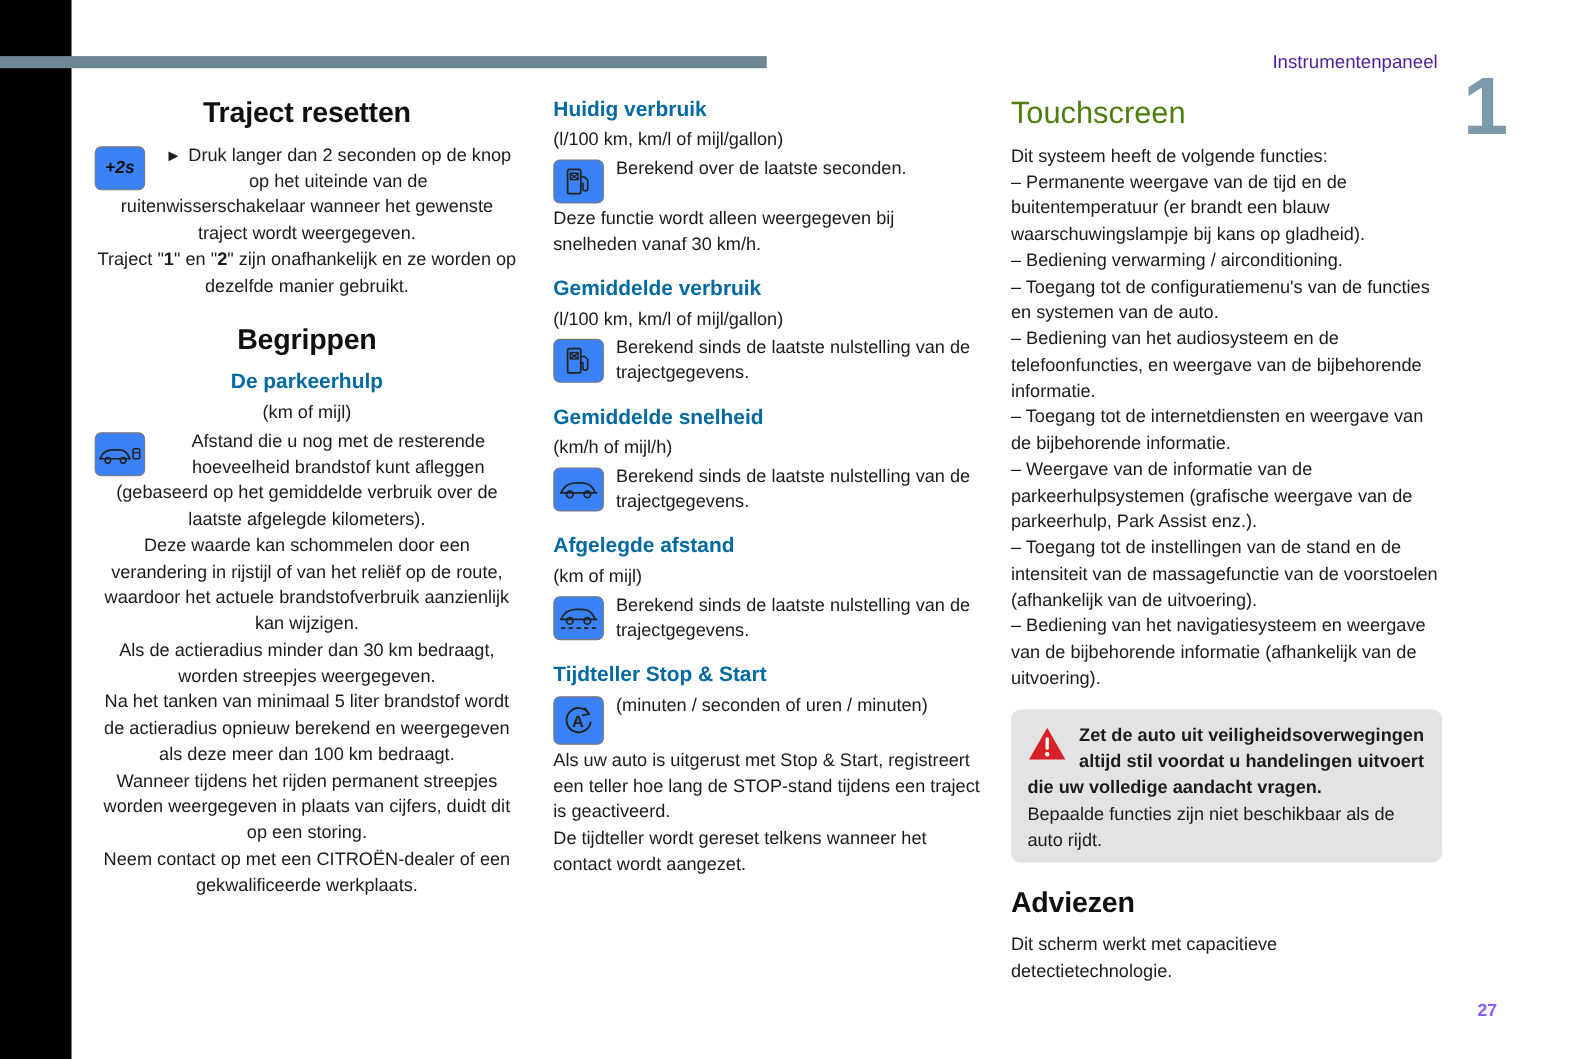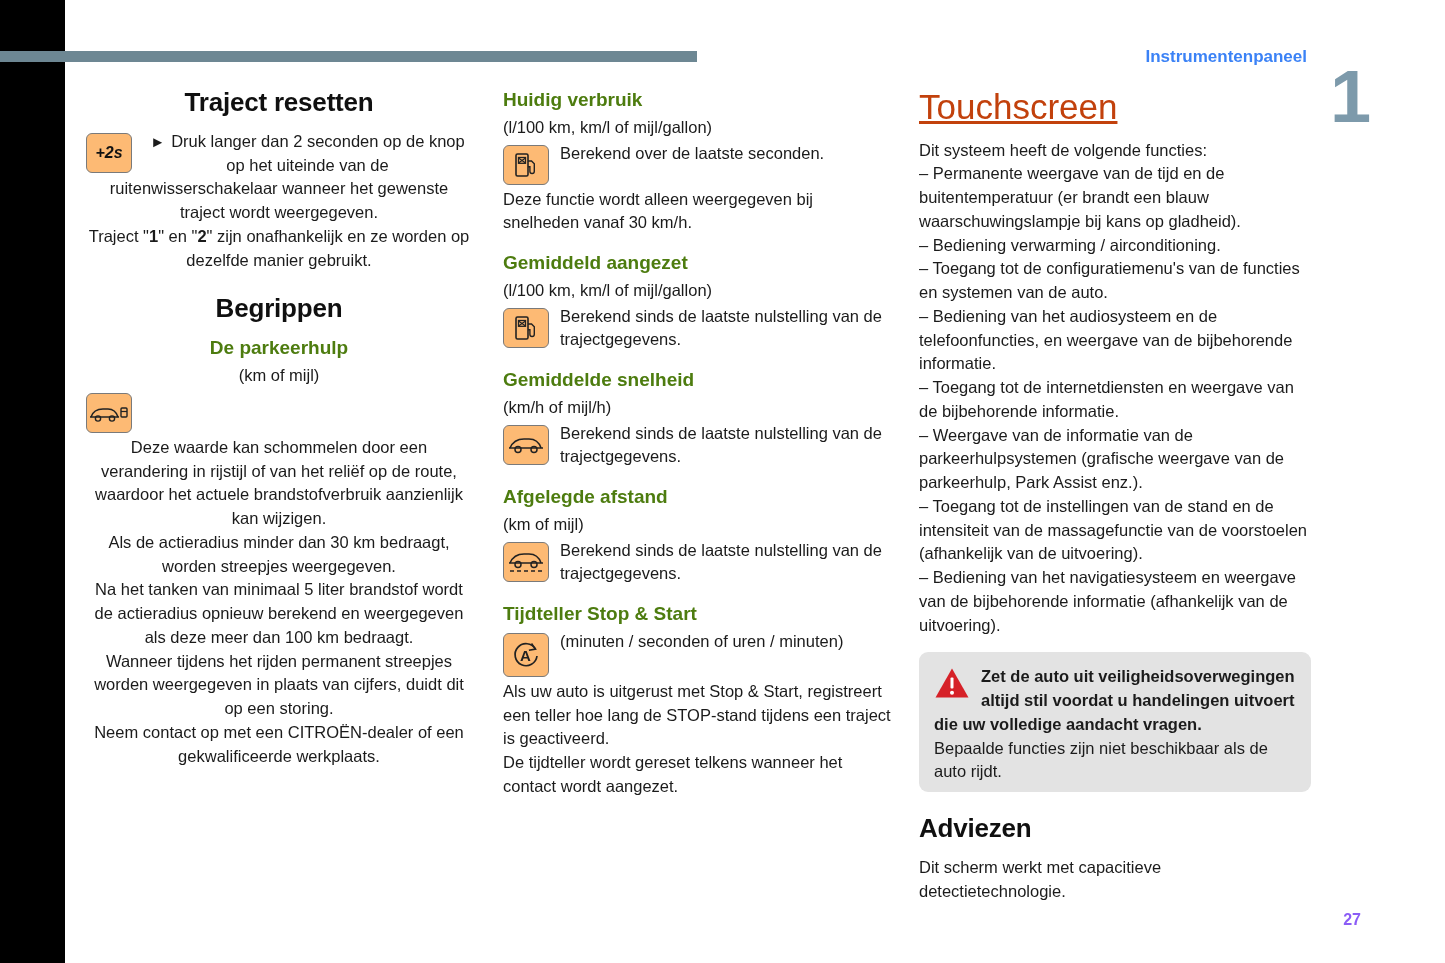--- a/index.html
+++ b/index.html
@@ -10,58 +10,58 @@
     overflow:hidden;
     font-family:"Liberation Sans", sans-serif;
     color:#1b1b1b;
     font-size:16.5px;
     line-height:1.44;
   }
   .left-bar { position:absolute; left:0; top:0; width:65px; height:963px; background:#000; }
   .top-bar  { position:absolute; left:0; top:51px; width:697px; height:11px; background:#6d8793; z-index:2; }
   .header-title {
     position:absolute; top:45px; right:138px;
-    font-size:17px; color:#3b82f6;font-weight:bold;
+    font-size:17px; color:#4c1d95;
   }
   .chapter-num {
     position:absolute; left:1330px; top:60px;
     font-size:74px; font-weight:bold; color:#7d9aab; line-height:1;
   }
   .page-num {
     position:absolute; right:84px; top:908px;
     font-size:16px; font-weight:bold; color:#8b5cf6;
   }
   .col { position:absolute; top:88px; }
   #col1 { left:86px;  width:386px;text-align:center; }
   #col2 { left:503px; width:388px; }
   #col3 { left:919px; width:392px; }
 
   h1.sec {
     font-size:26px; font-weight:bold; color:#101010;
     line-height:1.15; margin:0 0 12px 0; letter-spacing:-0.2px;
   }
   h1.sec.mt { margin-top:22px; }
   h1.gray {
-    font-size:35px; font-weight:400; color:#c2410c;
-    line-height:1.1; margin:0 0 12px 0;text-decoration:underline;
+    font-size:28px; font-weight:400; color:#4d7c0f;
+    line-height:1.1; margin:0 0 12px 0;
   }
   h2.sub {
-    font-size:19px; font-weight:bold; color:#4d7c0f;
+    font-size:19px; font-weight:bold; color:#0369a1;
     margin:16px 0 4px 0; line-height:1.25;
   }
   h2.sub.first { margin-top:0; }
   .para { margin:0; }
   .para.gap { margin-top:2px; }
   .clear { clear:both; }
 
   .icon-box {
     float:left;
     width:46px; height:40px;
     border:1.5px solid #7a7a7a; border-radius:6px;
-    background:#fdba74;
+    background:#3b82f6;
     display:flex; align-items:center; justify-content:center;
     margin:3px 11px 3px 0;
   }
   .icon-box.tall { height:44px; }
   .reset-label { font-size:16px; font-weight:bold; color:#111; font-style:italic; }
   .arrow { font-weight:bold; margin-right:6px; font-size:15px; }
   b.num { font-weight:bold; }
 
   .warn-box {
     background:#e3e3e3; border-radius:9px;
@@ -102,20 +102,21 @@
     <span class="icon-box">
       <svg width="38" height="26" viewBox="0 0 38 26">
         <path d="M1 17 c2-6 7-8 12-8 h5 c5 0 8 2 10 8" fill="none" stroke="#222" stroke-width="1.5"></path>
         <line x1="0" y1="17" x2="29" y2="17" stroke="#222" stroke-width="1.5"></line>
         <circle cx="8" cy="18.5" r="2.6" fill="none" stroke="#222" stroke-width="1.4"></circle>
         <circle cx="22" cy="18.5" r="2.6" fill="none" stroke="#222" stroke-width="1.4"></circle>
         <rect x="31" y="8" width="6" height="9" rx="1" fill="none" stroke="#222" stroke-width="1.4"></rect>
         <line x1="31" y1="11.5" x2="37" y2="11.5" stroke="#222" stroke-width="1.2"></line>
       </svg>
     </span>
+    <span>Afstand die u nog met de resterende hoeveelheid brandstof kunt afleggen (gebaseerd op het gemiddelde verbruik over de laatste afgelegde kilometers).</span>
   </div>
   <div class="para clear">Deze waarde kan schommelen door een verandering in rijstijl of van het reliëf op de route, waardoor het actuele brandstofverbruik aanzienlijk kan wijzigen.</div>
   <div class="para">Als de actieradius minder dan 30 km bedraagt, worden streepjes weergegeven.</div>
   <div class="para">Na het tanken van minimaal 5 liter brandstof wordt de actieradius opnieuw berekend en weergegeven als deze meer dan 100 km bedraagt.</div>
   <div class="para">Wanneer tijdens het rijden permanent streepjes worden weergegeven in plaats van cijfers, duidt dit op een storing.</div>
   <div class="para">Neem contact op met een CITROËN-dealer of een gekwalificeerde werkplaats.</div>
 </div>
 
 <div class="col" id="col2">
 
@@ -127,21 +128,21 @@
         <rect x="3" y="3" width="12" height="22" rx="1.5" fill="none" stroke="#222" stroke-width="1.6"></rect>
         <path d="M5.5 7 l7 5 m0 -5 l-7 5" fill="none" stroke="#222" stroke-width="1.2"></path>
         <rect x="5.5" y="6.5" width="7" height="5.8" fill="none" stroke="#222" stroke-width="1.3"></rect>
         <path d="M15 10 h3.5 l2.8 2.8 v7.5 a2.2 2.2 0 0 1 -4.4 0 v-4.5 H15" fill="none" stroke="#222" stroke-width="1.4"></path>
       </svg>
     </span>
     <span>Berekend over de laatste seconden.</span>
   </div>
   <div class="para clear">Deze functie wordt alleen weergegeven bij snelheden vanaf 30 km/h.</div>
 
-  <h2 class="sub">Gemiddeld aangezet</h2>
+  <h2 class="sub">Gemiddelde verbruik</h2>
   <div class="para">(l/100 km, km/l of mijl/gallon)</div>
   <div class="para gap">
     <span class="icon-box">
       <svg width="26" height="28" viewBox="0 0 26 28">
         <rect x="3" y="3" width="12" height="22" rx="1.5" fill="none" stroke="#222" stroke-width="1.6"></rect>
         <path d="M5.5 7 l7 5 m0 -5 l-7 5" fill="none" stroke="#222" stroke-width="1.2"></path>
         <rect x="5.5" y="6.5" width="7" height="5.8" fill="none" stroke="#222" stroke-width="1.3"></rect>
         <path d="M15 10 h3.5 l2.8 2.8 v7.5 a2.2 2.2 0 0 1 -4.4 0 v-4.5 H15" fill="none" stroke="#222" stroke-width="1.4"></path>
       </svg>
     </span>

